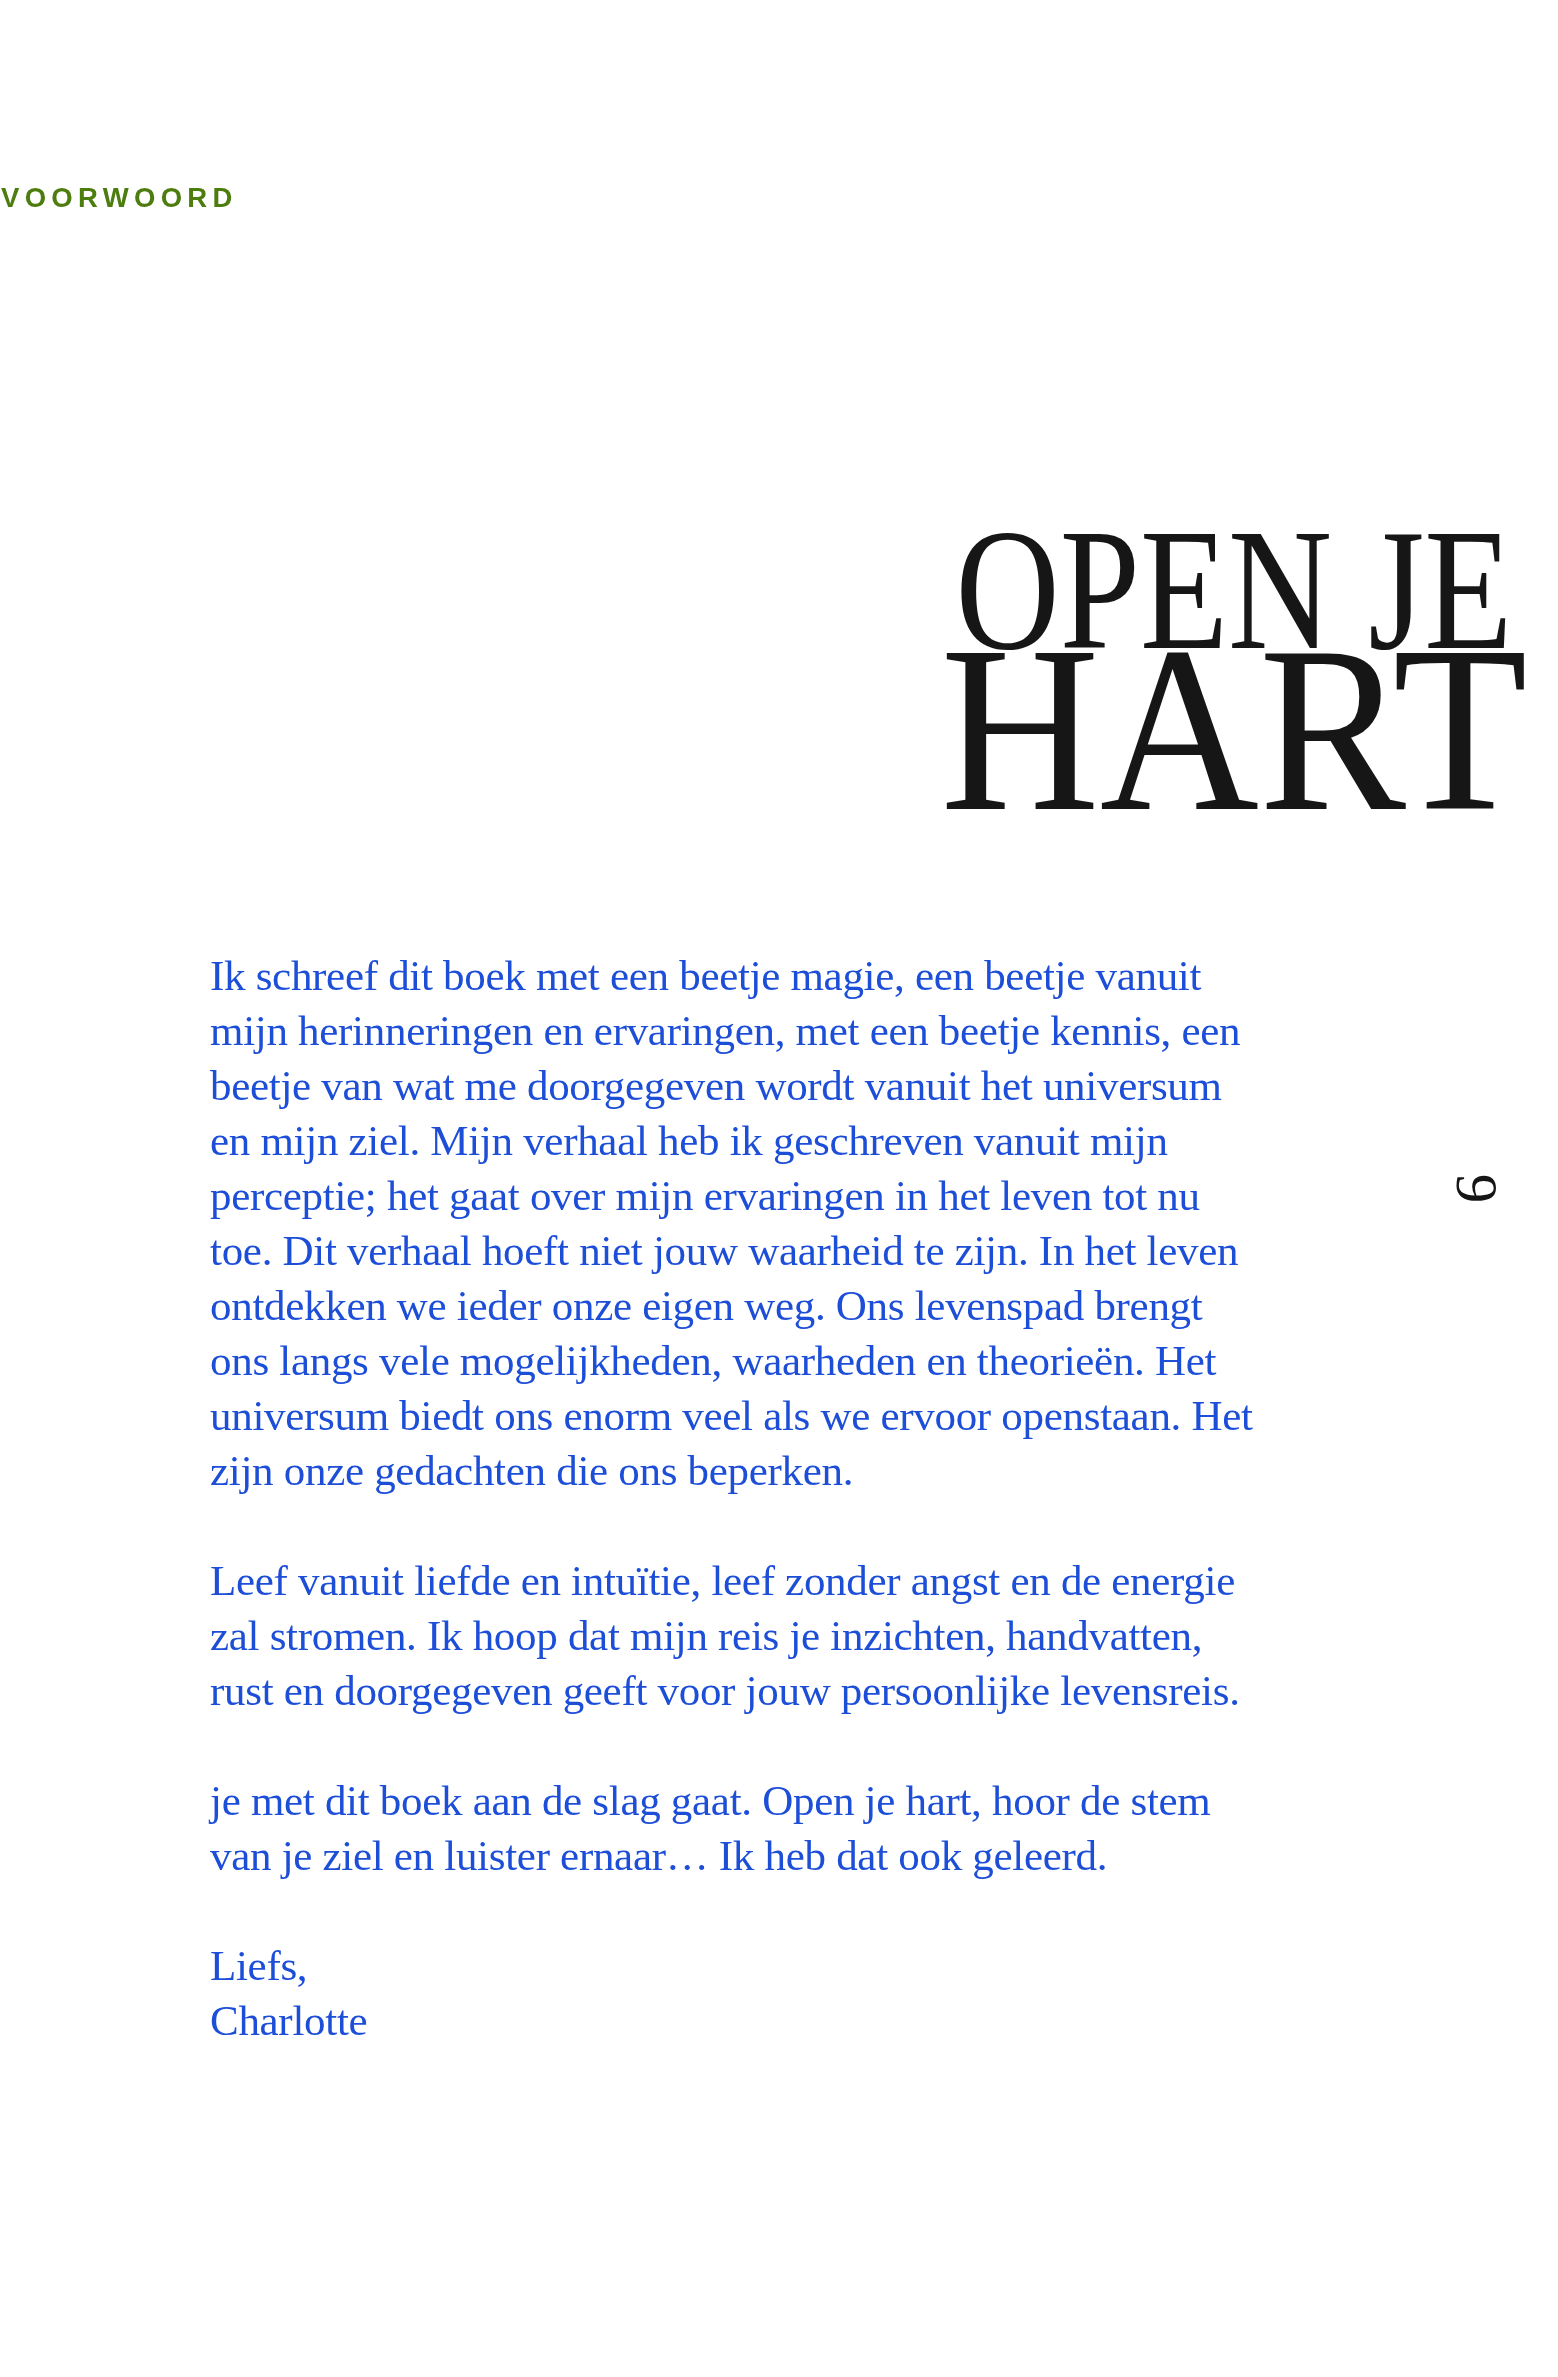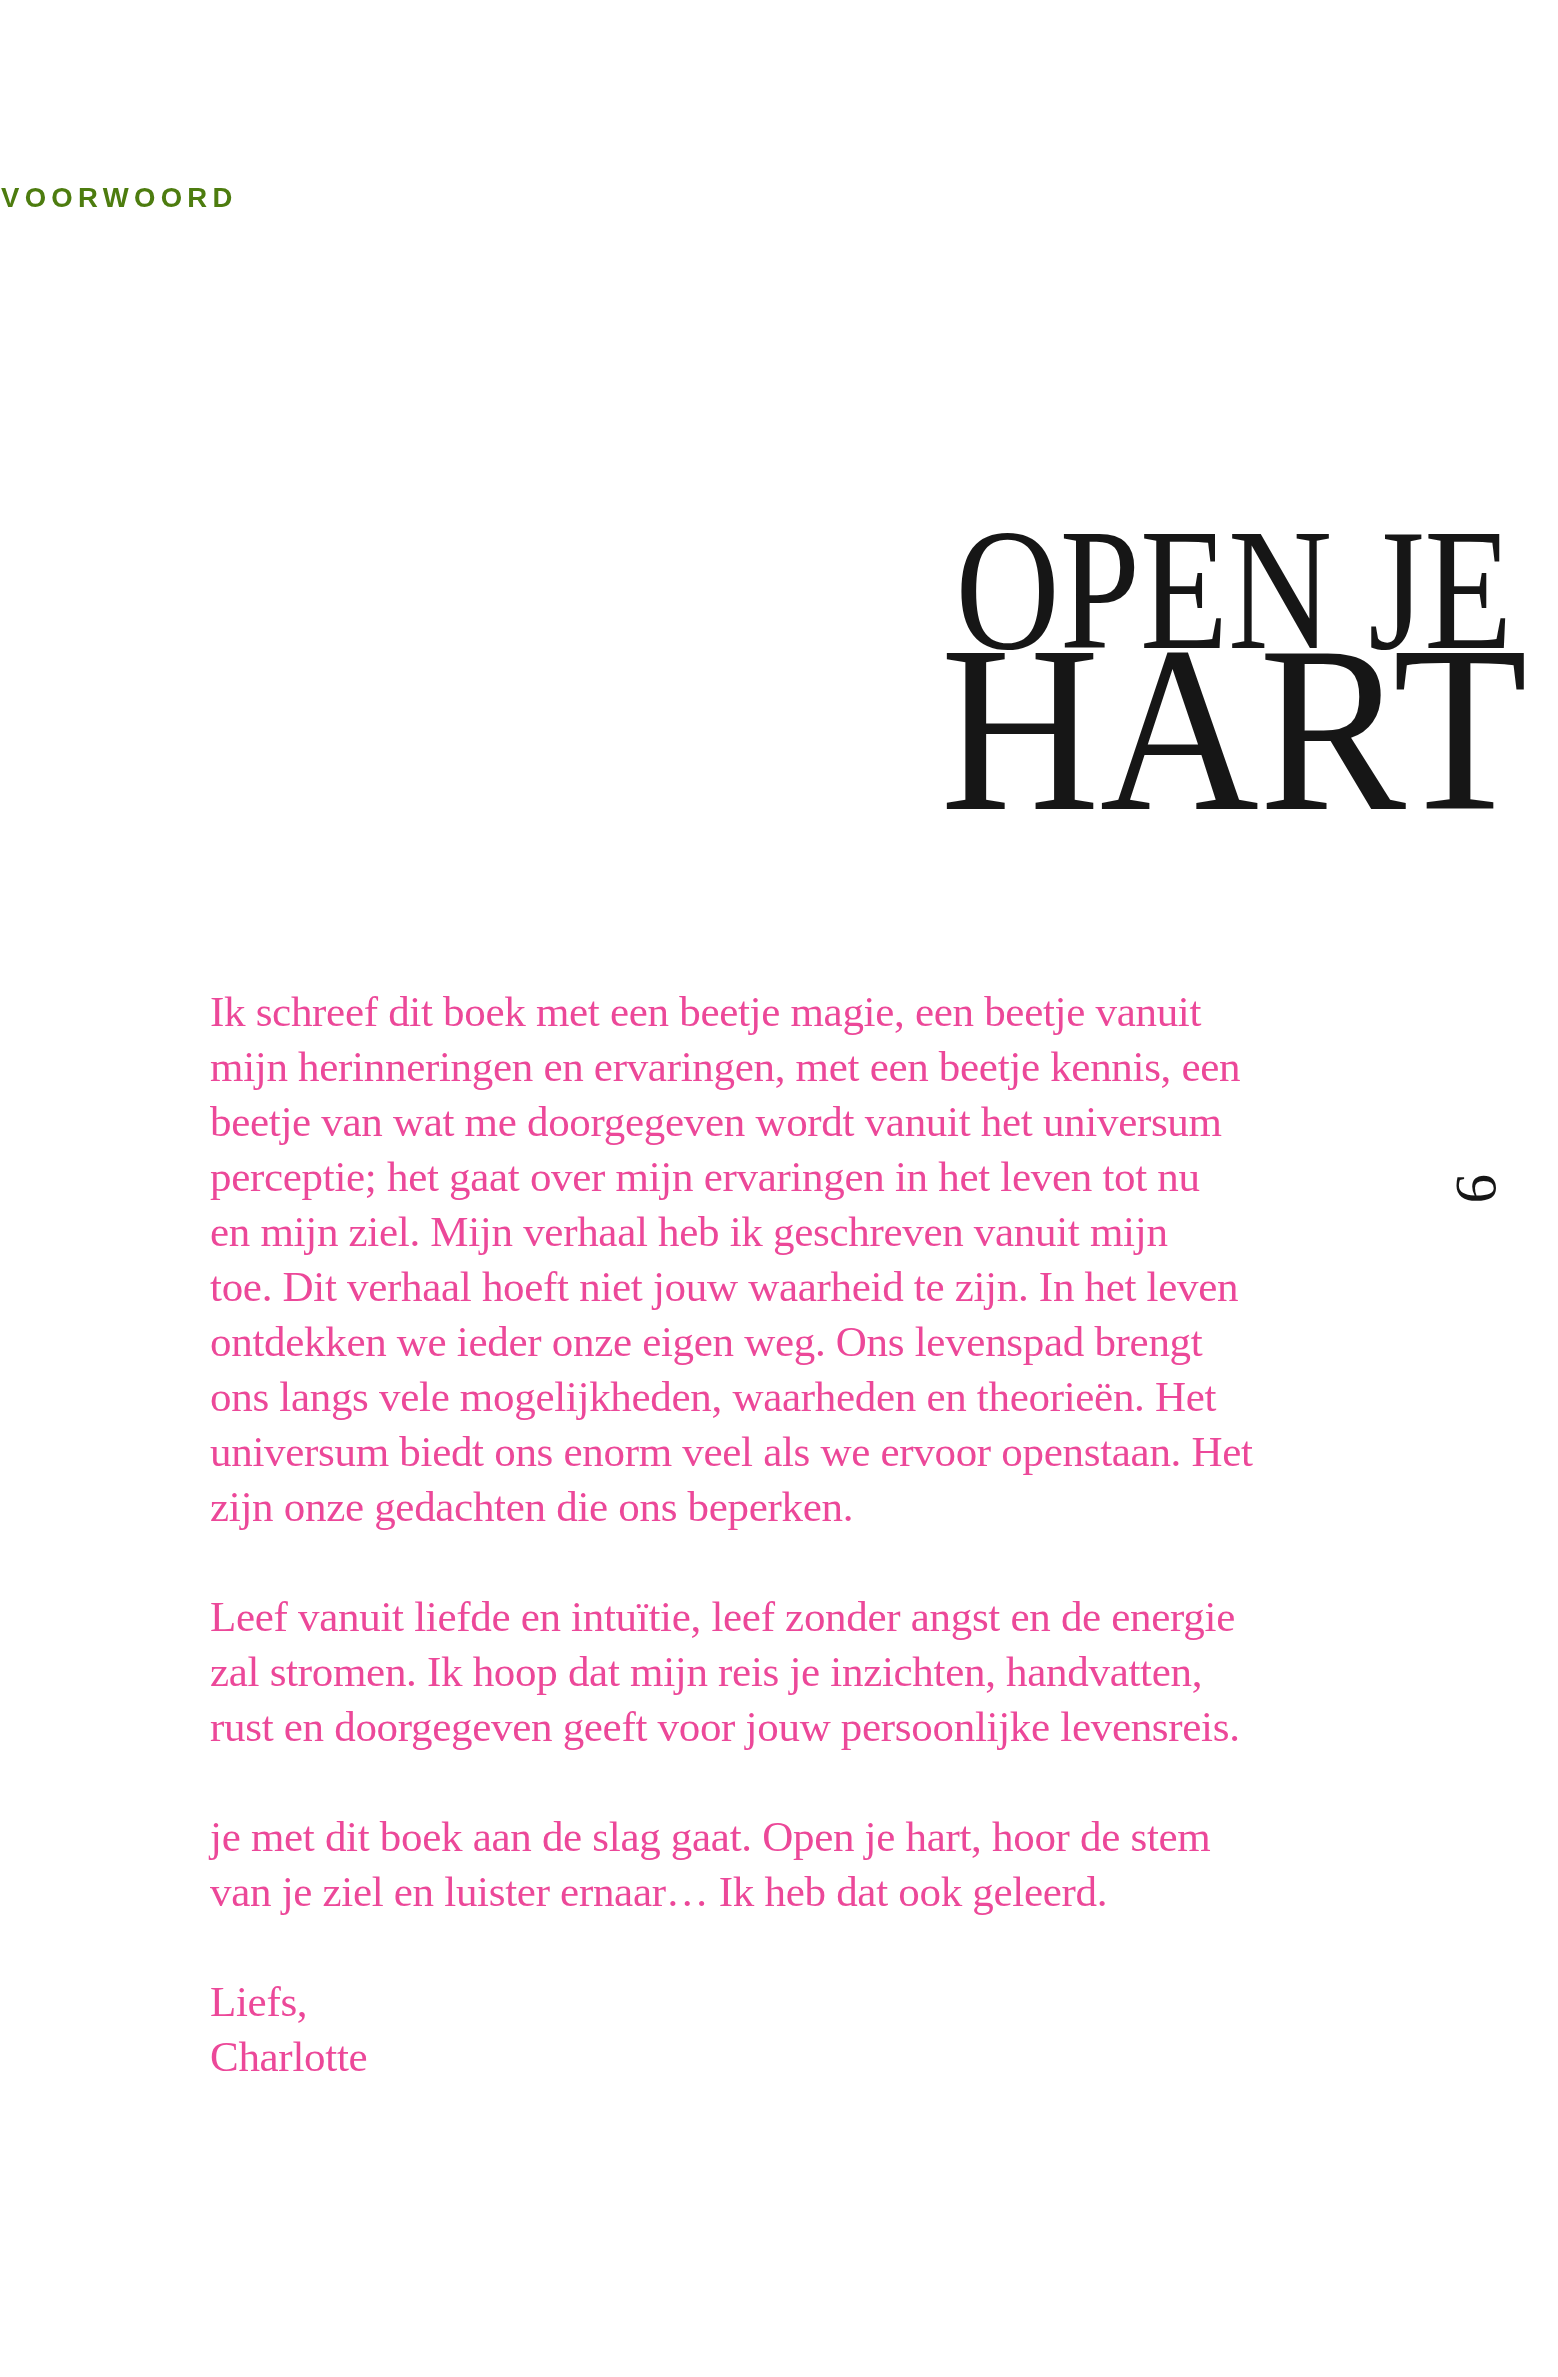--- a/index.html
+++ b/index.html
@@ -39,22 +39,22 @@
     height: 306px;
     display: block;
   }
   .title-svg text {
     fill: #161616;
     font-family: "Liberation Serif", serif;
   }
   .body-block {
     position: absolute;
     left: 210px;
-    top: 984px;
-    color: #ec4899;
+    top: 948px;
+    color: #1d4ed8;
     font-size: 43px;
     line-height: 55px;
     letter-spacing: -0.3px;
   }
   .para {
     margin: 0 0 55px 0;
   }
   .line {
     white-space: nowrap;
   }
@@ -86,22 +86,22 @@
       <text x="350" y="332" text-anchor="middle" font-size="268" textLength="662" lengthAdjust="spacingAndGlyphs">HART</text>
     </svg>
   </div>
 
   <div class="body-block">
 
     <div class="para">
       <div class="line">Ik schreef dit boek met een beetje magie, een beetje vanuit</div>
       <div class="line">mijn herinneringen en ervaringen, met een beetje kennis, een</div>
       <div class="line">beetje van wat me doorgegeven wordt vanuit het universum</div>
+      <div class="line">en mijn ziel. Mijn verhaal heb ik geschreven vanuit mijn</div>
       <div class="line">perceptie; het gaat over mijn ervaringen in het leven tot nu</div>
-      <div class="line">en mijn ziel. Mijn verhaal heb ik geschreven vanuit mijn</div>
       <div class="line">toe. Dit verhaal hoeft niet jouw waarheid te zijn. In het leven</div>
       <div class="line">ontdekken we ieder onze eigen weg. Ons levenspad brengt</div>
       <div class="line">ons langs vele mogelijkheden, waarheden en theorieën. Het</div>
       <div class="line">universum biedt ons enorm veel als we ervoor openstaan. Het</div>
       <div class="line">zijn onze gedachten die ons beperken.</div>
     </div>
 
     <div class="para">
       <div class="line">Leef vanuit liefde en intuïtie, leef zonder angst en de energie</div>
       <div class="line">zal stromen. Ik hoop dat mijn reis je inzichten, handvatten,</div>

